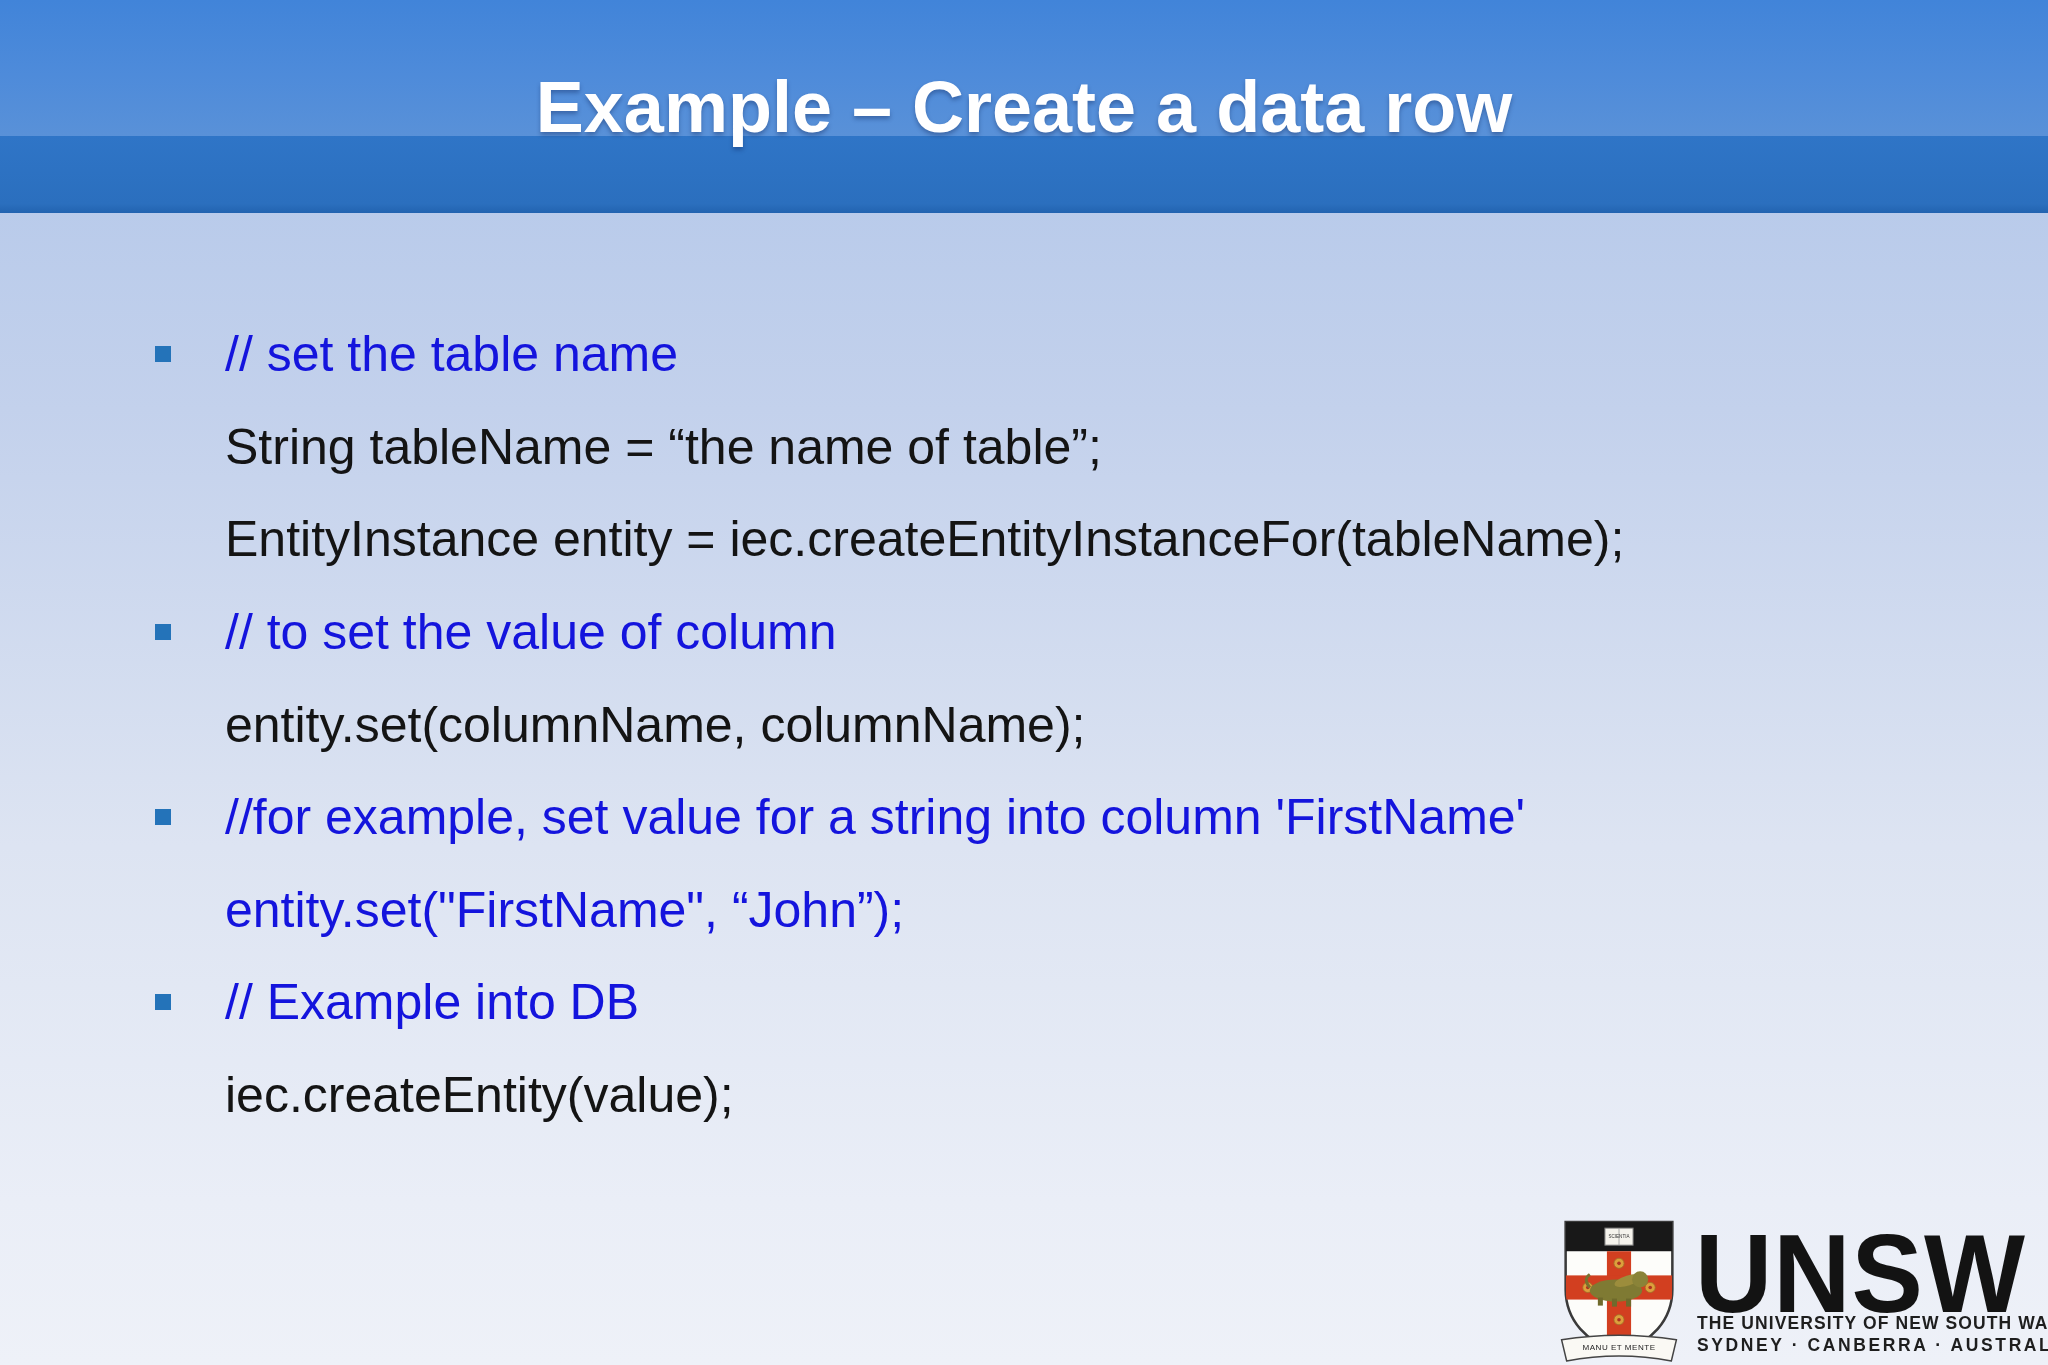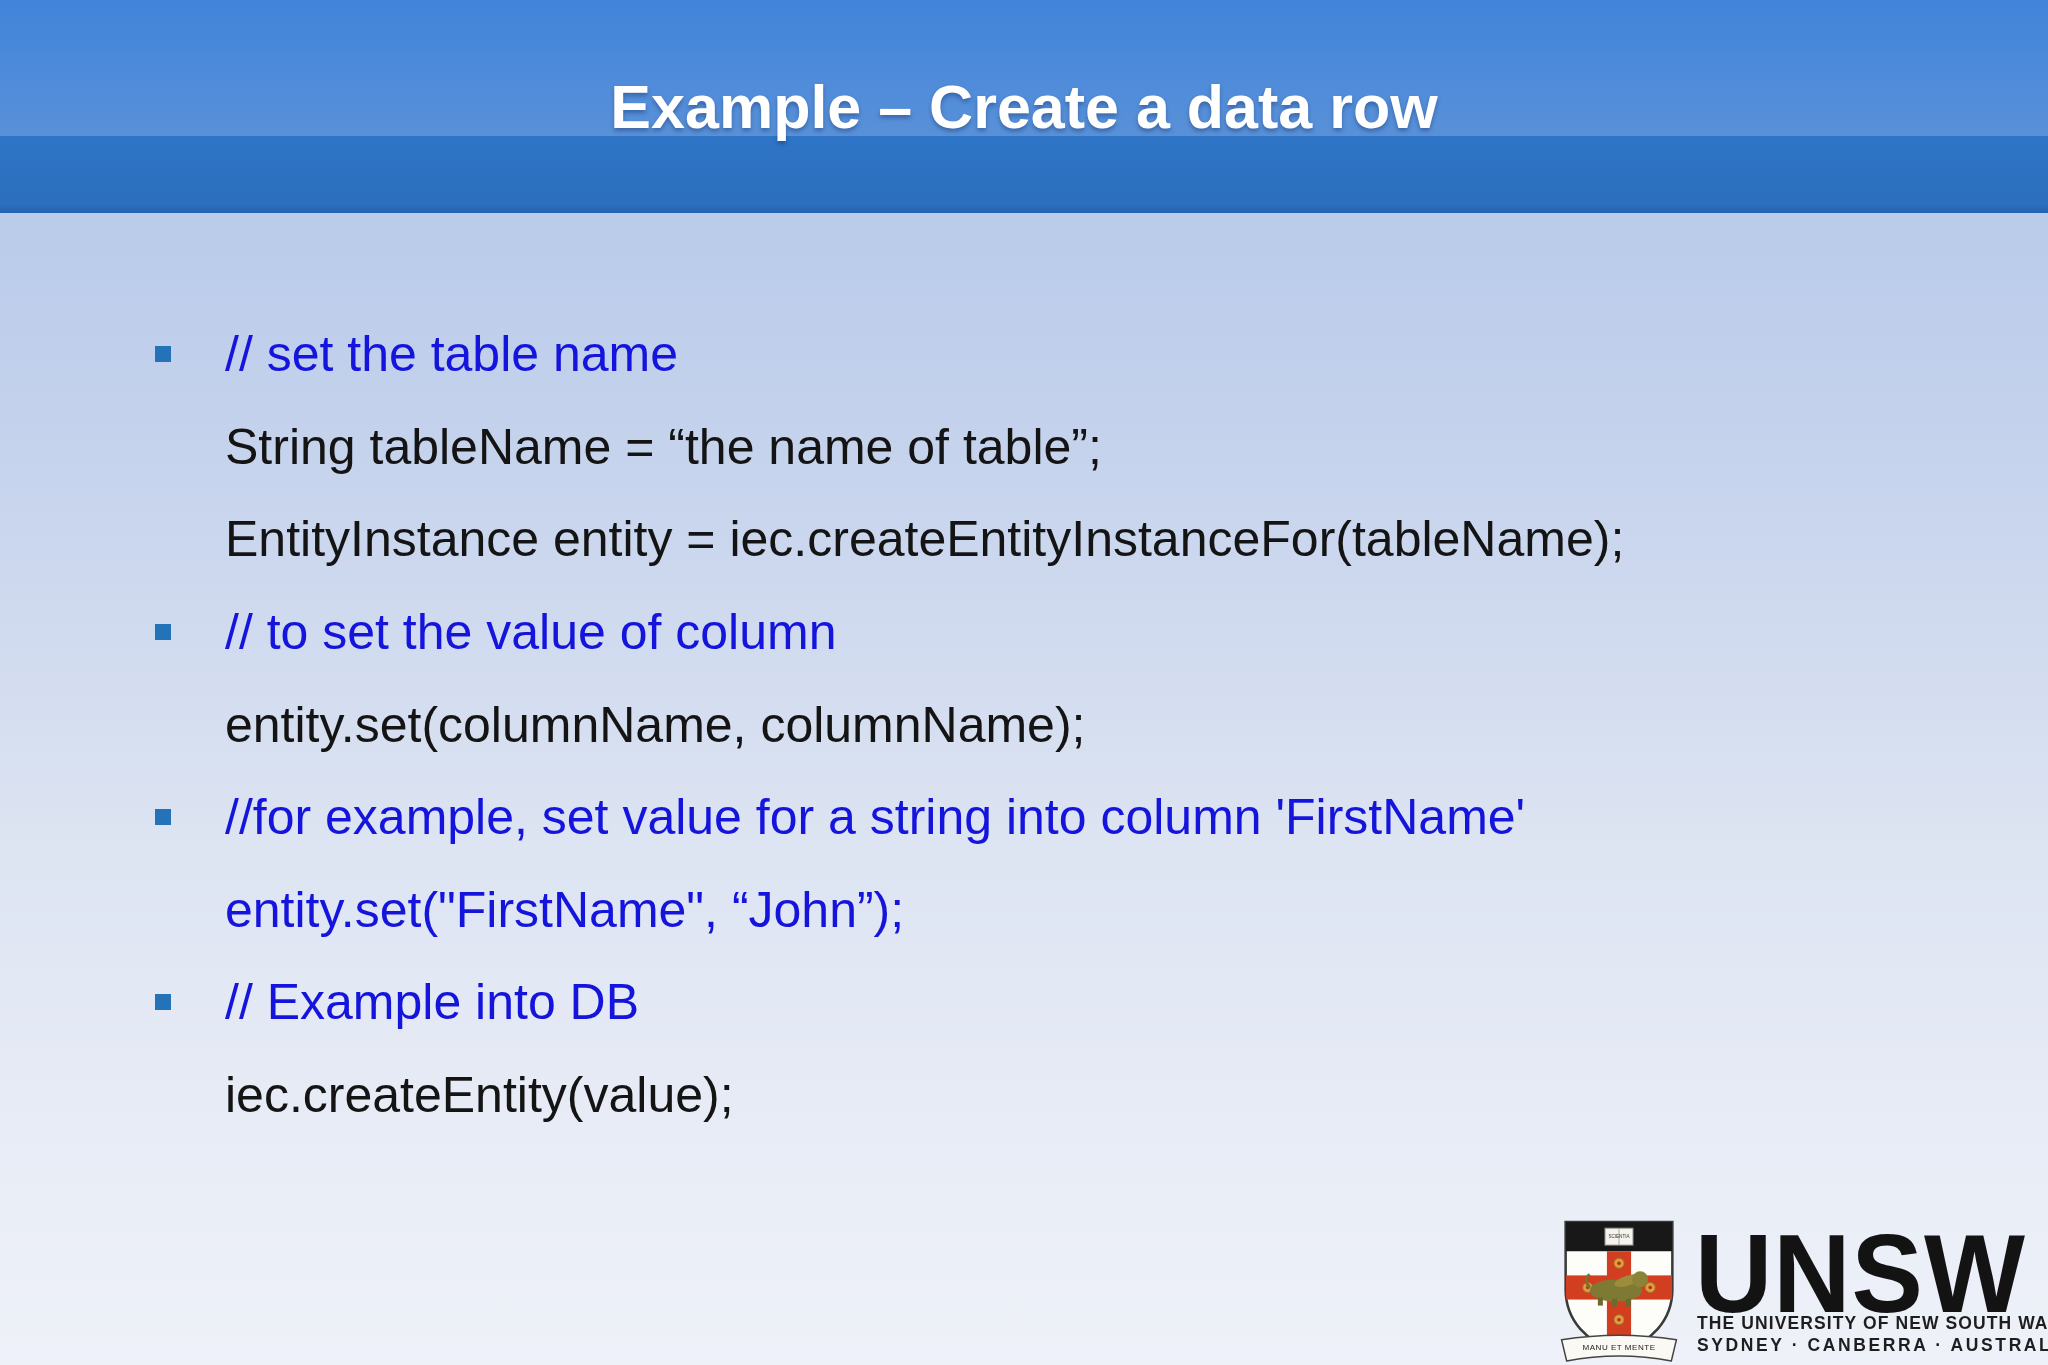--- a/index.html
+++ b/index.html
@@ -9,21 +9,21 @@
     background:linear-gradient(180deg,#afc5e9 0%,#c3d1ec 30%,#dde4f2 62%,#eaeef7 88%,#eef1f8 100%);
   }
   
   .header{position:absolute;left:0;top:0;width:2048px;height:213px;}
   .band-top{position:absolute;left:0;top:0;width:100%;height:136px;
     background:linear-gradient(180deg,#4184d9 0%,#4e8bda 55%,#5991d8 100%);}
   .band-bottom{position:absolute;left:0;top:136px;width:100%;height:77px;
     background:linear-gradient(180deg,#2f75c7 0%,#2b6fbe 88%,#2263b0 100%);}
   .title-wrap{position:absolute;left:0;top:0;width:100%;height:213px;
     display:flex;align-items:center;justify-content:center;}
-  .title{color:#ffffff;font-size:61px;font-weight:bold;letter-spacing:0px;
+  .title{color:#ffffff;font-size:72px;font-weight:bold;letter-spacing:0px;
     text-shadow:0 3px 4px rgba(10,30,80,.35);white-space:nowrap;}
   
   .content{position:absolute;left:0;top:308px;width:2048px;padding-left:28px;}
   .line{height:92.6px;display:flex;align-items:center;padding-left:127px;
     font-size:50px;white-space:nowrap;}
   .marker{flex:0 0 16px;width:16px;height:16px;margin-right:54px;background:#2473b9;}
   .line.blue .line-text{color:#1414dd;}
   .line.black .line-text{color:#141414;}
   
   .logo{position:absolute;left:1557px;top:1212px;width:480px;height:153px;}

